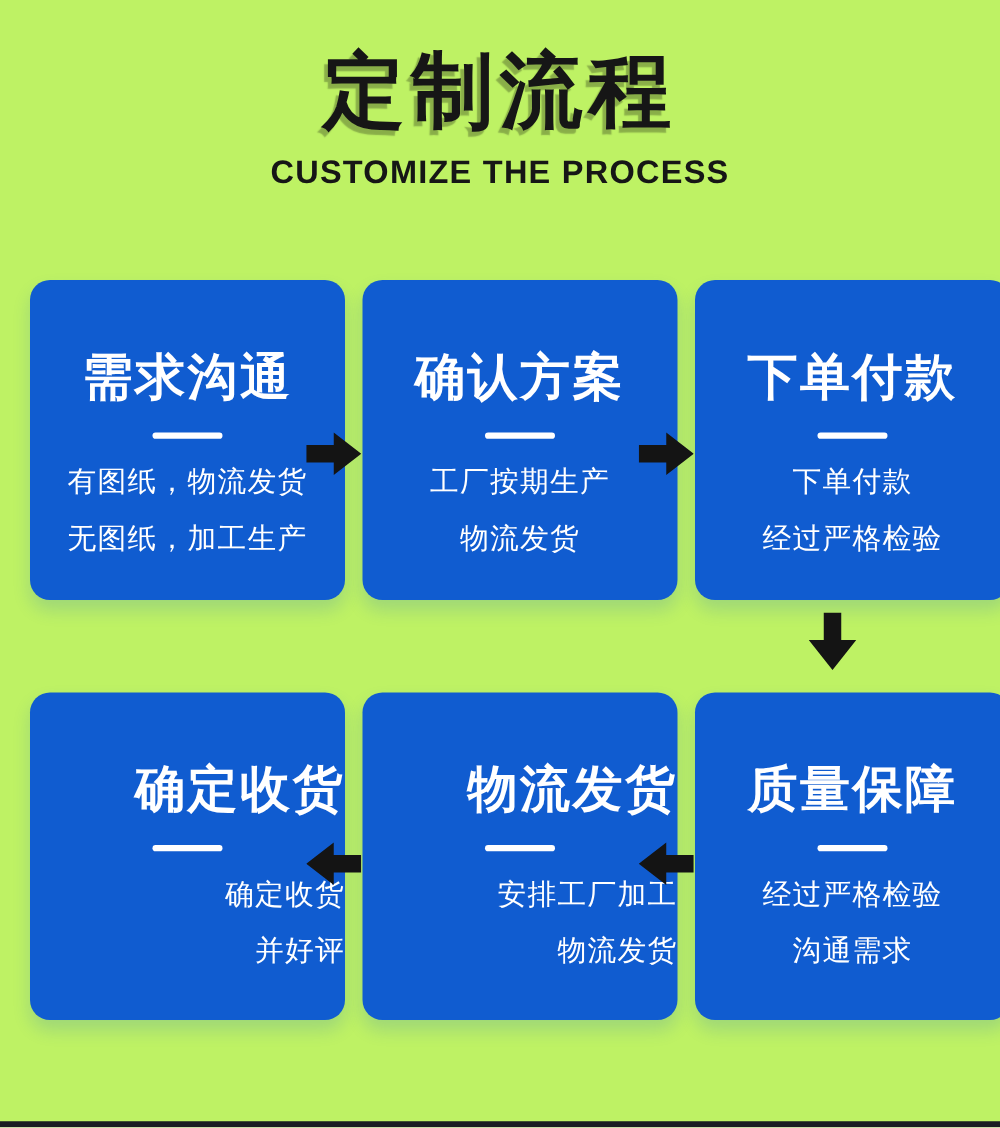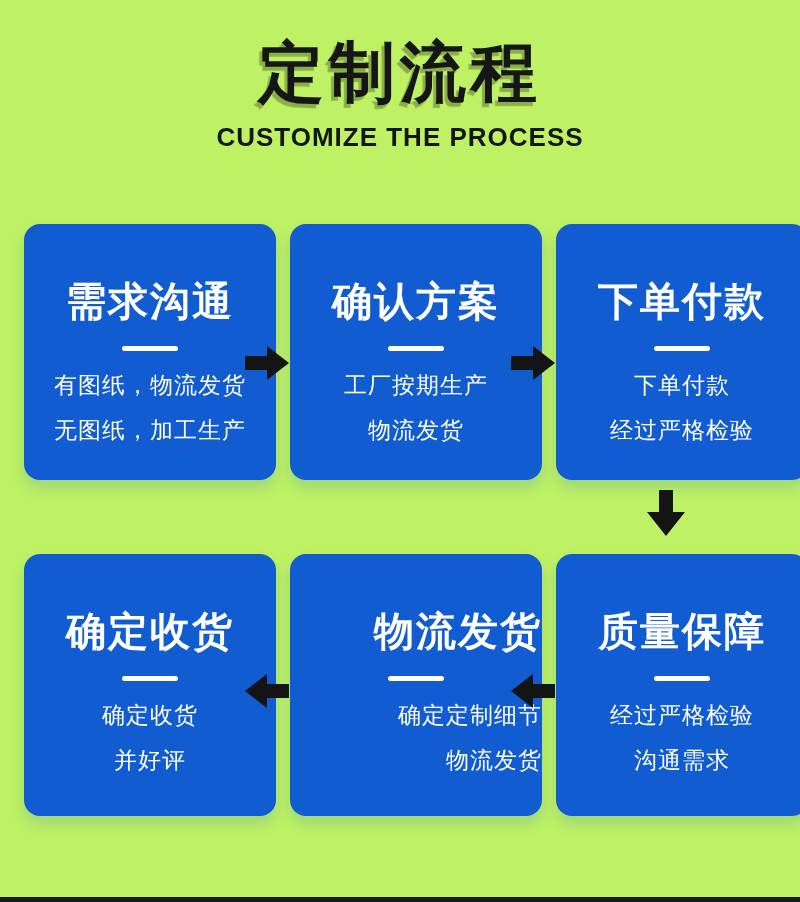--- a/index.html
+++ b/index.html
@@ -46,21 +46,21 @@
   .box-line {
     font-size:23px; font-weight:500;
     line-height:45px;
     letter-spacing:1px;
     white-space:nowrap;
   }
   
   .b1 { left:24px;  top:224px; }
   .b2 { left:290px; top:224px; }
   .b3 { left:556px; top:224px; }
-  .b4 { left:24px;  top:554px; height:262px; }
+  .b4 { left:24px;  top:554px; height:262px;text-align:right; }
   .b5 { left:290px; top:554px; height:262px;text-align:right; }
   .b6 { left:556px; top:554px; height:262px; }
   
   .arrow { position:absolute; }
   .arrow svg { display:block; }
   .arrow polygon { fill:#141414; }
   .ar1 { left:245px; top:344px; }
   .ar2 { left:511px; top:344px; }
   .ad  { left:647px; top:490px; }
   .al1 { left:511px; top:672px; }
@@ -106,21 +106,21 @@
   <div class="box b4">
     <div class="box-title">确定收货</div>
     <div class="divider"></div>
     <div class="box-line">确定收货</div>
     <div class="box-line">并好评</div>
   </div>
 
   <div class="box b5">
     <div class="box-title">物流发货</div>
     <div class="divider"></div>
-    <div class="box-line">确定定制细节</div>
+    <div class="box-line">安排工厂加工</div>
     <div class="box-line">物流发货</div>
   </div>
 
   <div class="box b6">
     <div class="box-title">质量保障</div>
     <div class="divider"></div>
     <div class="box-line">经过严格检验</div>
     <div class="box-line">沟通需求</div>
   </div>
 

